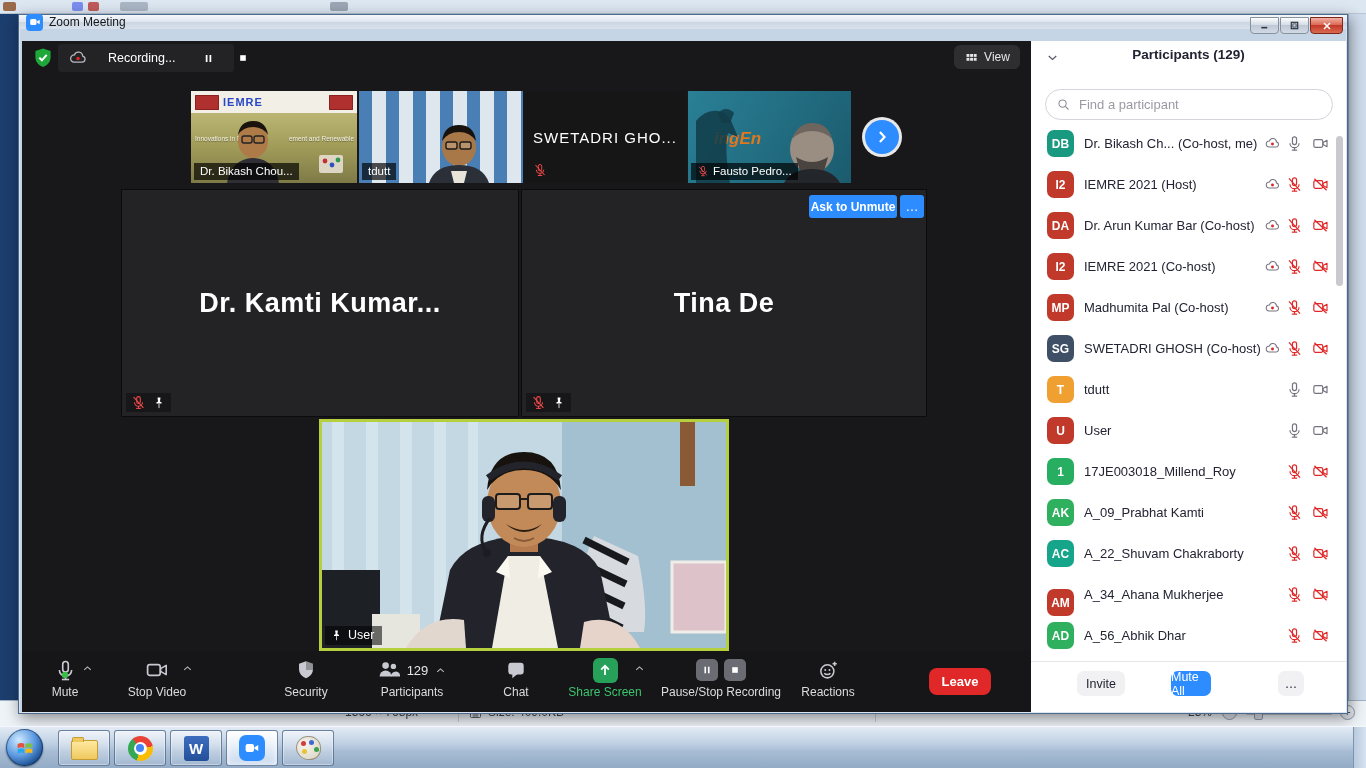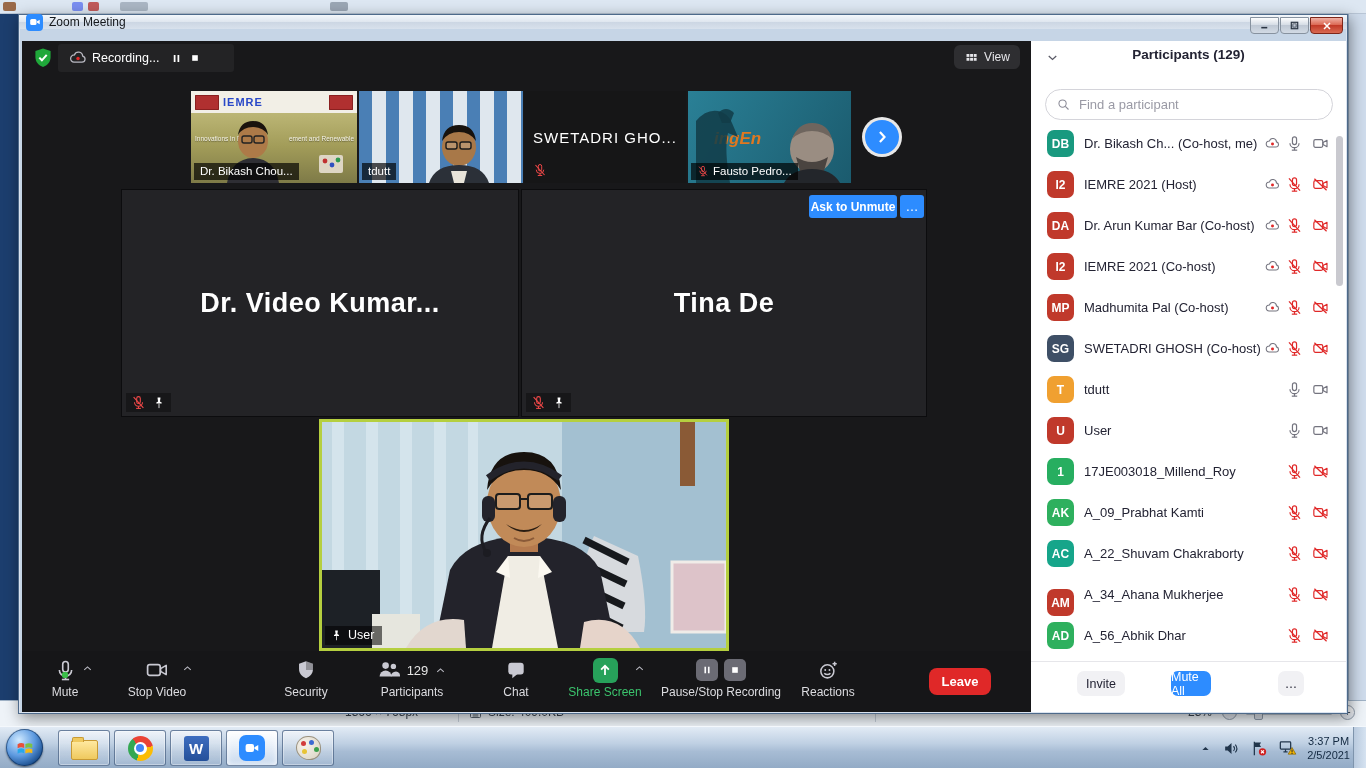--- a/index.html
+++ b/index.html
@@ -25,21 +25,21 @@
   .titlebar{position:absolute;left:0;top:0;right:0;height:14px;background:linear-gradient(#f4f7fb,#dfe6ef 48%,#ccd6e3 52%,#d8e1ec);display:flex;align-items:center;padding-left:7px;}
   .title-ic{width:17px;height:17px;border-radius:4px;background:#2d8cff;display:flex;align-items:center;justify-content:center;margin-right:6px;}
   .title-txt{font-size:12px;color:#15181c;}
   .winbtn{position:absolute;top:2px;height:17px;border:1px solid #87929f;border-radius:0 0 4px 4px;background:linear-gradient(#fdfdfd,#d6dde6 45%,#bfc8d4 50%,#d2dae4);display:flex;align-items:center;justify-content:center;}
   .winbtn.close{background:linear-gradient(#f0b0a4,#dc6a55 45%,#c23a28 50%,#d96a52);border-color:#7e2619;}
 
   
   .content{position:absolute;left:3px;top:26px;width:1324px;height:671px;background:#18181a;overflow:hidden;}
 
   .mi-shield{left:9px;top:5px;}
-  .rec-pill{left:36px;top:3px;width:176px;height:28px;background:#232325;border-radius:3px;display:flex;align-items:center;padding:0 10px;gap:4px;}
+  .rec-pill{left:36px;top:3px;width:176px;height:28px;background:#232325;border-radius:3px;display:flex;align-items:center;padding:0 10px;gap:20px;}
   .rec-label{color:#fff;font-size:12.5px;flex:0 0 auto;margin-right:6px;}
   .view-btn{left:932px;top:4px;width:66px;height:24px;background:#2e2e31;border-radius:6px;color:#e6e6ea;font-size:12px;display:flex;align-items:center;justify-content:center;gap:5px;}
 
   
   .thumb{top:50px;height:92px;background:#000;overflow:hidden;}
   .chip{position:absolute;left:3px;bottom:3px;background:rgba(0,0,0,.68);color:#fff;font-size:11.5px;padding:2px 6px 3px;display:flex;align-items:center;gap:4px;max-width:92%;white-space:nowrap;overflow:hidden;}
   .thumb .mic-red{display:none;}
   .thumb.muted .mic-red{display:inline-flex;}
   .t-center-name{position:absolute;inset:0;display:flex;align-items:center;justify-content:center;color:#fff;font-weight:400;font-size:15px;letter-spacing:1px;}
   .t1bg{position:absolute;inset:0;background:linear-gradient(#cdc788,#a29c59 60%,#7e7a47);}
@@ -413,21 +413,21 @@
           </span>
       </div>
 
       <div class="abs next-btn" style="color:#fff">
           <svg width="20" height="20" viewBox="0 0 24 24">
             <use href="#i-chev-r"></use>
           </svg>
         </div>
 
       <div class="abs bigtile" style="left:99px;width:398px">
-        <span class="bigname">Dr.  Video  Kumar...</span>
+        <span class="bigname">Dr.  Kamti  Kumar...</span>
         <span class="tile-chip">
           <span style="color:#f04848">
               <svg width="15" height="15" viewBox="0 0 24 24">
                 <use href="#i-mic-off"></use>
               </svg>
             </span>
           <span style="color:#fff">
               <svg width="14" height="14" viewBox="0 0 24 24">
                 <use href="#i-pin"></use>
               </svg>
@@ -894,42 +894,16 @@
       </div>
     <div class="tb-btn" style="left:282px">
         <span class="paint-ic">
           <s style="left:4px;top:4px;background:#d23c3c"></s>
           <s style="left:12px;top:3px;background:#3c6ad2"></s>
           <s style="left:17px;top:10px;background:#3ca04c"></s>
           <s style="left:5px;top:12px;background:#e8c435"></s>
         </span>
       </div>
 
-    <div class="tray" style="right:16px">
-      <span>
-          <svg width="15" height="15" viewBox="0 0 24 24">
-            <use href="#i-tri-up"></use>
-          </svg>
-        </span>
-      <span>
-          <svg width="19" height="19" viewBox="0 0 24 24">
-            <use href="#i-speaker"></use>
-          </svg>
-        </span>
-      <span>
-          <svg width="19" height="19" viewBox="0 0 24 24">
-            <use href="#i-flag-x"></use>
-          </svg>
-        </span>
-      <span>
-          <svg width="20" height="20" viewBox="0 0 24 24">
-            <use href="#i-net-warn"></use>
-          </svg>
-        </span>
-      <span class="clock">
-        <span>3:37 PM</span><br>
-        <span>2/5/2021</span>
-      </span>
-    </div>
     <div class="showdesk"></div>
   </div>
 
 </div>
 
 </body></html>

